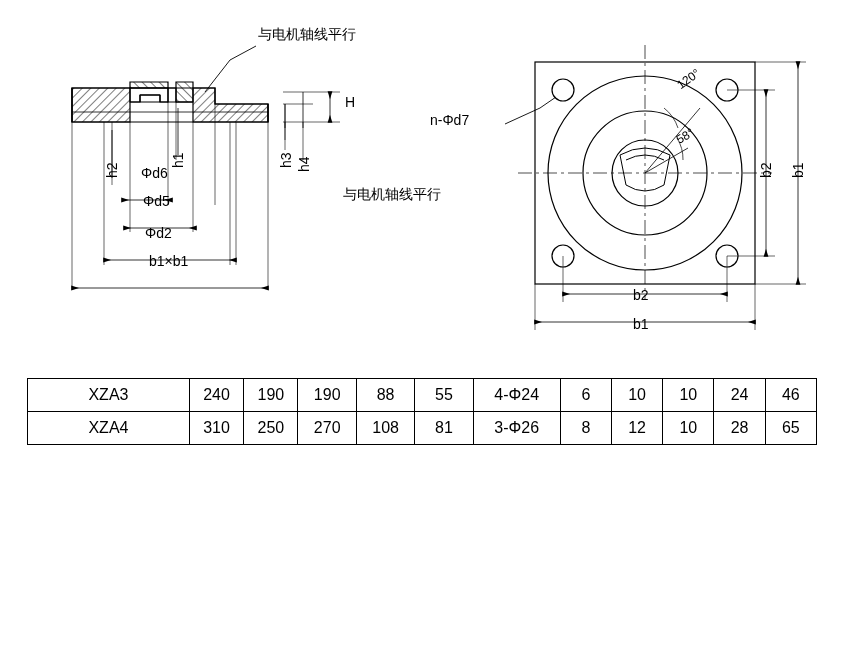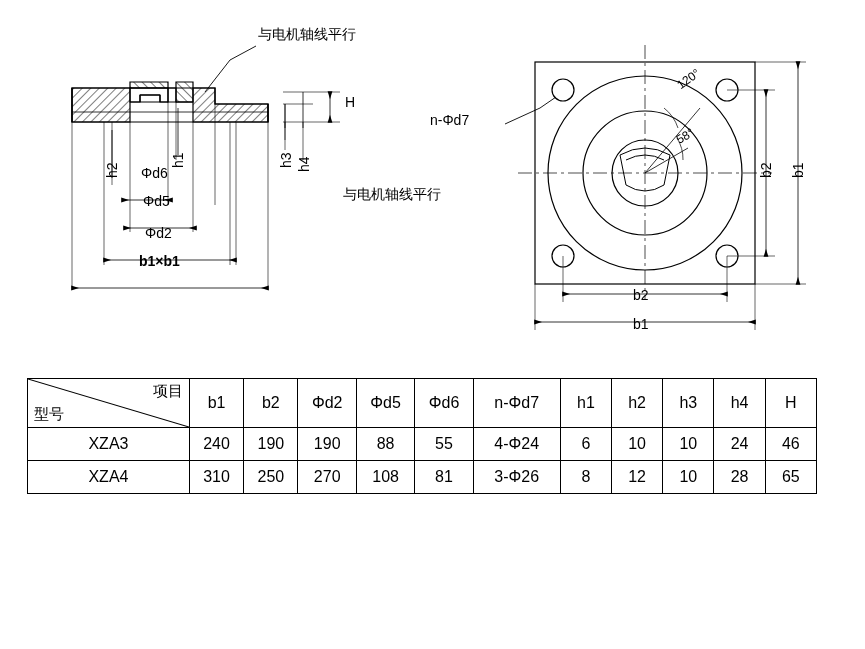--- a/index.html
+++ b/index.html
@@ -261,21 +261,21 @@
     <div class="lbl rot90" style="left:170px; top:168px;">h1</div>
 
     <div class="lbl rot90" style="left:104px; top:178px;">h2</div>
 
     <div class="lbl" style="left:141px; top:165px;">Φd6</div>
 
     <div class="lbl" style="left:143px; top:193px;">Φd5</div>
 
     <div class="lbl" style="left:145px; top:225px;">Φd2</div>
 
-    <div class="lbl" style="left:139px; top:253px;font-weight:bold;">b1×b1</div>
+    <div class="lbl" style="left:149px; top:253px;">b1×b1</div>
 
     <div class="lbl" style="left:430px; top:112px;">n-Φd7</div>
 
     <div class="lbl" style="left:676px; top:72px; font-size:12px; transform:rotate(-36deg);">120°</div>
 
     <div class="lbl" style="left:676px; top:129px; font-size:12px; transform:rotate(-30deg);">58°</div>
 
     <div class="lbl rot90" style="left:758px; top:178px;">b2</div>
 
     <div class="lbl rot90" style="left:790px; top:178px;">b1</div>
@@ -295,40 +295,20 @@
         <col style="width:57px">
         <col style="width:57px">
         <col style="width:85px">
         <col style="width:50px">
         <col style="width:50px">
         <col style="width:50px">
         <col style="width:50px">
         <col style="width:50px">
       </colgroup>
       <tbody>
-        <tr>
-          <td class="corner">
-            <svg class="corner-line" viewBox="0 0 158 48" preserveAspectRatio="none">
-              <line x1="0" y1="0" x2="158" y2="48" stroke="#000" stroke-width="1"></line>
-            </svg>
-            <span class="corner-item">项目</span>
-            <span class="corner-model">型号</span>
-          </td>
-          <td class="hdr">b1</td>
-          <td class="hdr">b2</td>
-          <td class="hdr">Φd2</td>
-          <td class="hdr">Φd5</td>
-          <td class="hdr">Φd6</td>
-          <td class="hdr">n-Φd7</td>
-          <td class="hdr">h1</td>
-          <td class="hdr">h2</td>
-          <td class="hdr">h3</td>
-          <td class="hdr">h4</td>
-          <td class="hdr">H</td>
-        </tr>
 
 
         <tr>
           <td class="model">XZA3</td>
           <td class="val">240</td>
           <td class="val">190</td>
           <td class="val">190</td>
           <td class="val">88</td>
           <td class="val">55</td>
           <td class="val">4-Φ24</td>

